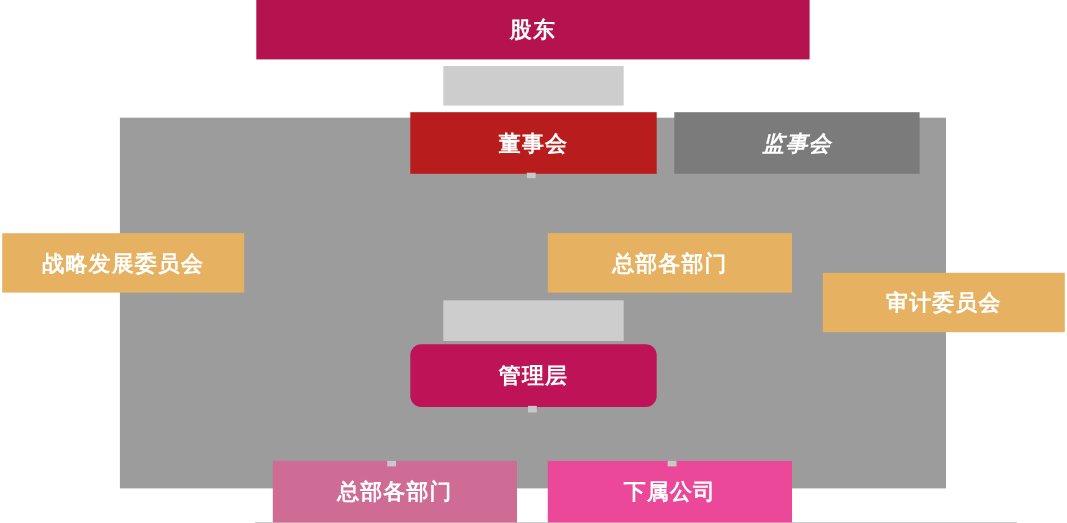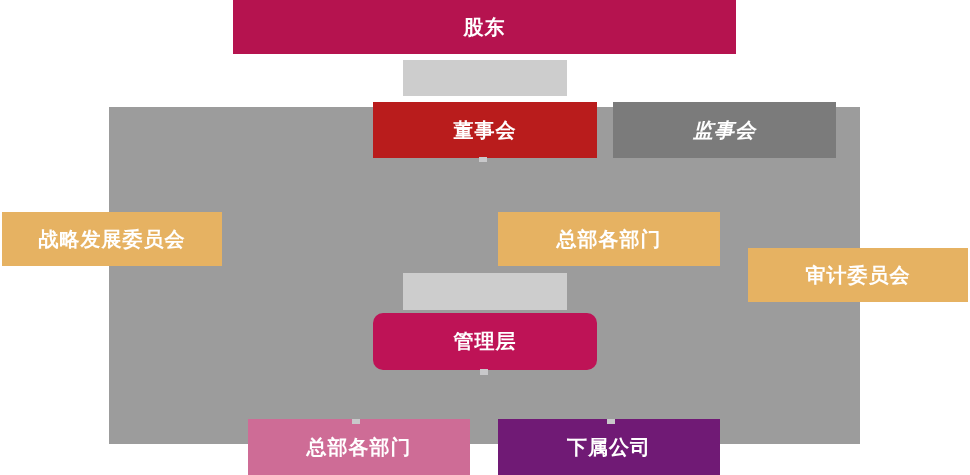--- a/index.html
+++ b/index.html
@@ -85,21 +85,21 @@
 
 
   <div id="committee-2" class="node committee" style="background: rgb(230, 178, 98);">总部各部门</div>
 
   <div id="committee-3" class="node committee" style="background: rgb(230, 178, 98); margin-top: 36px;">审计委员会</div>
 
   <div id="management" class="node" style="background: rgb(190, 19, 86); border-radius: 10px;">管理层</div>
 
   <div id="division-0" class="node division" style="background: rgb(206, 108, 150);">总部各部门</div>
 
-  <div id="division-1" class="node division" style="background: #701a75; font-family: Liberation Mono, monospace;">下属公司</div>
+  <div id="division-1" class="node division" style="background: #ec4899; font-family: Liberation Mono, monospace;">下属公司</div>
 
   <div id="tick-board" class="tick"></div>
 
   <div id="tick-management" class="tick"></div>
 
   <div id="tick-division-0" class="tick"></div>
 
   <div id="tick-division-1" class="tick"></div>
 
 </div>

